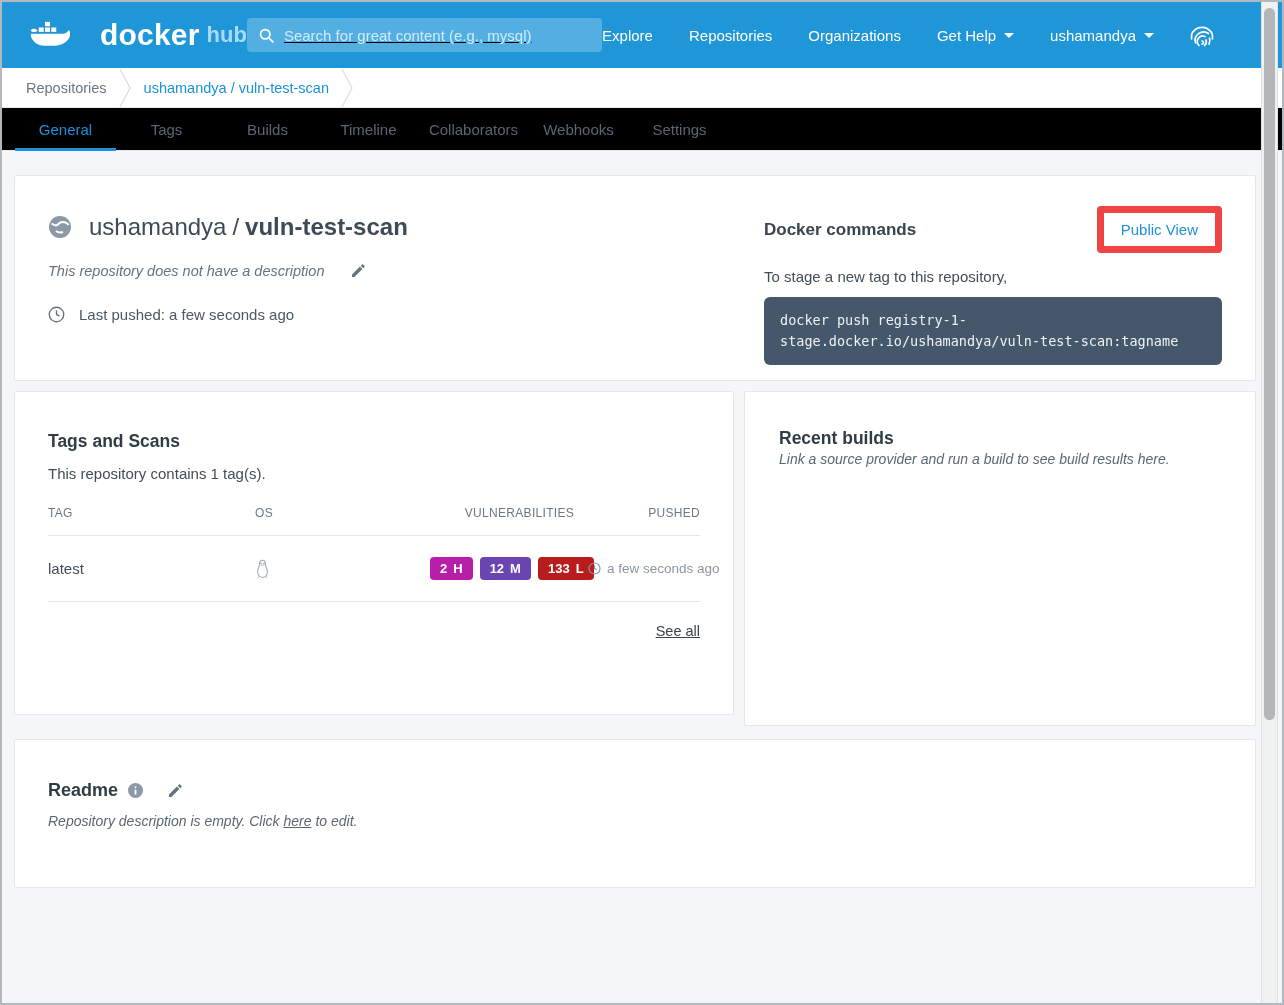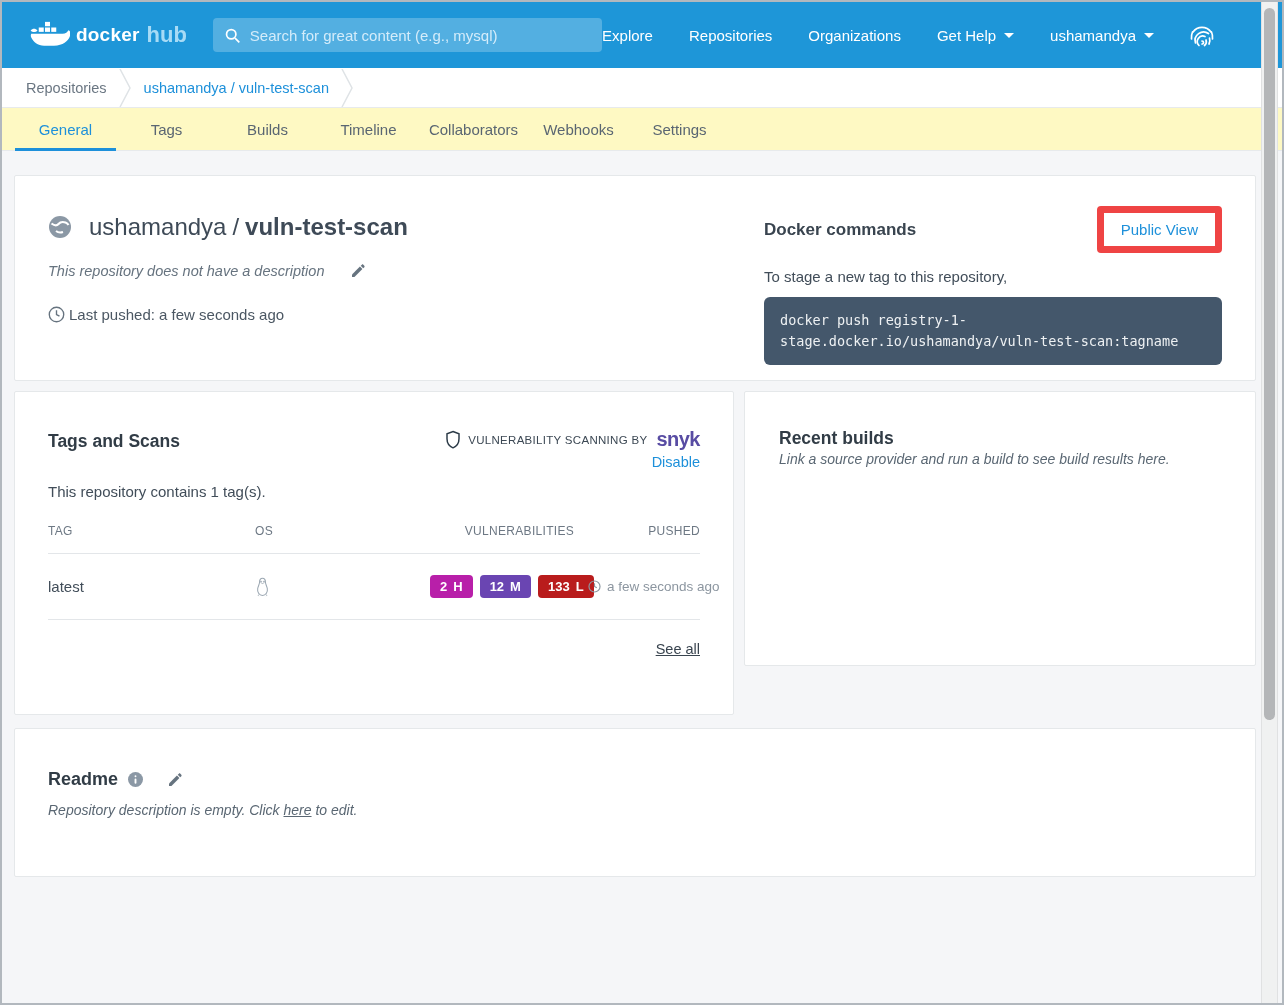--- a/index.html
+++ b/index.html
@@ -9,25 +9,25 @@
     position: relative; width: 1284px; height: 1005px;
     background: #f5f6f8; border: 2px solid #b2b8be; overflow: hidden;
   }
 
   
   .navbar {
     height: 66px; background: #1e96d8; display: flex; align-items: center;
     padding: 0 64px 0 28px;
   }
   .brand { display: flex; align-items: center; gap: 6px; cursor: pointer; }
-  .brand-text { font-size: 19px; font-weight: bold; color: #fff; letter-spacing: .2px; }
+  .brand-text { font-size: 30px; font-weight: bold; color: #fff; letter-spacing: .2px; margin-left: 24px; }
   .brand-suffix { font-size: 22px; font-weight: bold; color: #a7dbf6; margin-left: 1px; }
   .search-wrap {
-    margin-left: 26px; width: 416px; height: 34px; background: rgba(255,255,255,.24);
-    border-radius: 4px; display: flex; align-items: center; padding: 0 11px;
+    width: 416px; height: 34px; background: rgba(255,255,255,.24);
+    border-radius: 4px; display: flex; align-items: center; padding: 0 11px; text-decoration: underline;
   }
   .search-wrap input {
     background: transparent; border: none; outline: none; color: #fff;
     font-size: 15px; width: 100%; margin-left: 9px;
     font-family: "Liberation Sans", "DejaVu Sans", sans-serif;
   }
   .search-wrap input::placeholder { color: #d4ecfa; opacity: 1; }
   .nav-links { margin-left: auto; display: flex; align-items: center; gap: 36px; }
   .nav-link { color: #fff; font-size: 15px; cursor: pointer; white-space: nowrap; display:flex; align-items:center; }
   .caret {
@@ -41,52 +41,52 @@
   .breadcrumb {
     height: 40px; background: #fff; border-bottom: 1px solid #e7eaec;
     display: flex; align-items: center; padding-left: 24px; font-size: 14.5px;
   }
   .crumb-gray { color: #6a7682; cursor: pointer; }
   .crumb-blue { color: #1d90da; cursor: pointer; }
   .crumb-sep { margin: 0 12px; display: flex; }
 
   
   .tabbar {
-    height: 43px; background: #fef9c3; border-bottom: 1px solid #e7eaec;
+    height: 43px; background: #000000; border-bottom: 1px solid #e7eaec;
     display: flex; padding-left: 13px;
   }
   .tab {
     width: 101px; text-align: center; font-size: 15px; color: #5a6672;
     display: flex; align-items: center; justify-content: center;
     position: relative; cursor: pointer; height: 100%;
   }
   .tab.wide { width: 109px; }
   .tab.active { color: #1d90da; }
   .tab.active::after {
     content: ""; position: absolute; left: 0; right: 0; bottom: -1px; height: 3px;
     background: #1d90da;
   }
 
   
   .card { background: #fff; border: 1px solid #e5e8ea; border-radius: 2px; }
   .card-header-main { margin: 24px 26px 0 12px; height: 206px; position: relative; padding: 37px 0 0 33px; }
   .row2 { display: flex; gap: 10px; margin: 10px 26px 0 12px; }
   .card-tags { width: 720px; height: 324px; padding: 36px 33px 0; }
-  .card-builds { flex: 1; height: 275px; padding: 36px 34px 12px; }
+  .card-builds { flex: 1; height: 335px; padding: 36px 34px 12px; }
   .card-readme { margin: 13px 26px 0 12px; height: 149px; padding: 40px 0 0 33px; }
 
   
   .repo-title-row { display: flex; align-items: center; gap: 17px; }
   .repo-title { font-size: 24px; color: #3e4a57; }
   .repo-title .ns { font-weight: 400; }
   .repo-title .sep { font-weight: 400; margin: 0 6px; }
   .repo-title .nm { font-weight: bold; }
   .repo-desc-row { margin-top: 22px; display: flex; align-items: center; gap: 26px; }
   .repo-desc { font-style: italic; color: #66737f; font-size: 14.5px; }
-  .pushed-row { margin-top: 27px; display: flex; gap: 4px; color: #4b5763; font-size: 15px; }
+  .pushed-row { margin-top: 27px; display: flex; gap: 14px; color: #4b5763; font-size: 15px; }
 
   .dc { position: absolute; left: 749px; right: 33px; top: 30px; }
   .dc-head { display: flex; align-items: center; justify-content: space-between; }
   .dc-title { font-size: 17px; font-weight: bold; color: #39444f; }
   .btn-public-view {
     background: #fff; border: 7px solid #ef4444; color: #1d90da; border-radius: 4px;
     font-size: 15px; padding: 8px 17px; cursor: pointer;
     font-family: "Liberation Sans", "DejaVu Sans", sans-serif;
   }
   .dc-instruction { margin-top: 15px; font-size: 15px; color: #414d59; }
@@ -287,32 +287,20 @@
         <span>docker push registry-1-</span><br>
         <span>stage.docker.io/ushamandya/vuln-test-scan:tagname</span>
       </div>
     </div>
   </div>
 
   <div class="row2">
     <div class="card card-tags">
       <div class="ts-head">
         <span class="ts-title">Tags and Scans</span>
-        <div class="scan-block">
-          <div class="scan-row">
-            <span class="icon">
-              <svg width="16" height="19" viewBox="0 0 24 28" fill="none" stroke="#2b3a47" stroke-width="2.2">
-                <path d="M12 2 L21 5.5 V13 C21 19.5 17 24.5 12 26.5 C7 24.5 3 19.5 3 13 V5.5 Z"></path>
-              </svg>
-            </span>
-            <span class="scan-label">VULNERABILITY SCANNING BY</span>
-            <span class="snyk">snyk</span>
-          </div>
-          <span class="disable-link">Disable</span>
-        </div>
       </div>
       <div class="ts-summary">This repository contains 1 tag(s).</div>
 
       <div class="tag-table">
         <div class="tt-head">
           <span class="col-tag">TAG</span>
           <span class="col-os">OS</span>
           <span class="col-vuln">VULNERABILITIES</span>
           <span class="col-pushed">PUSHED</span>
         </div>

